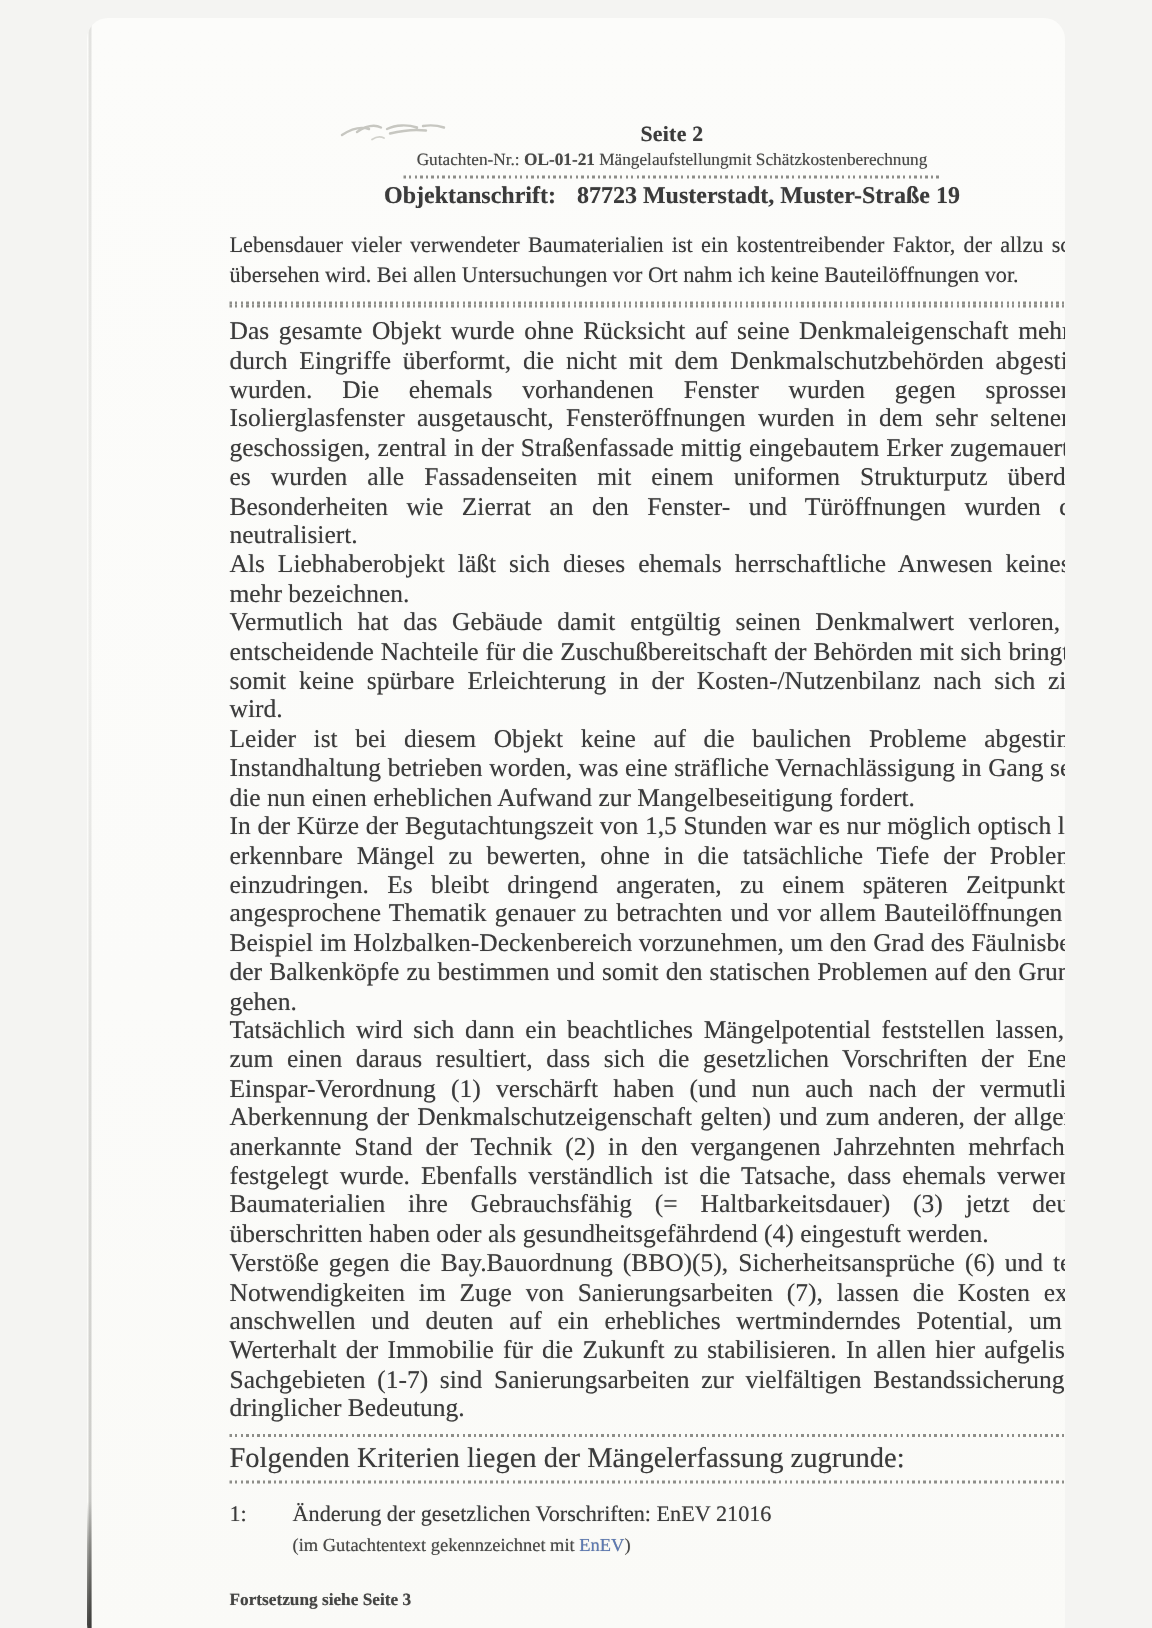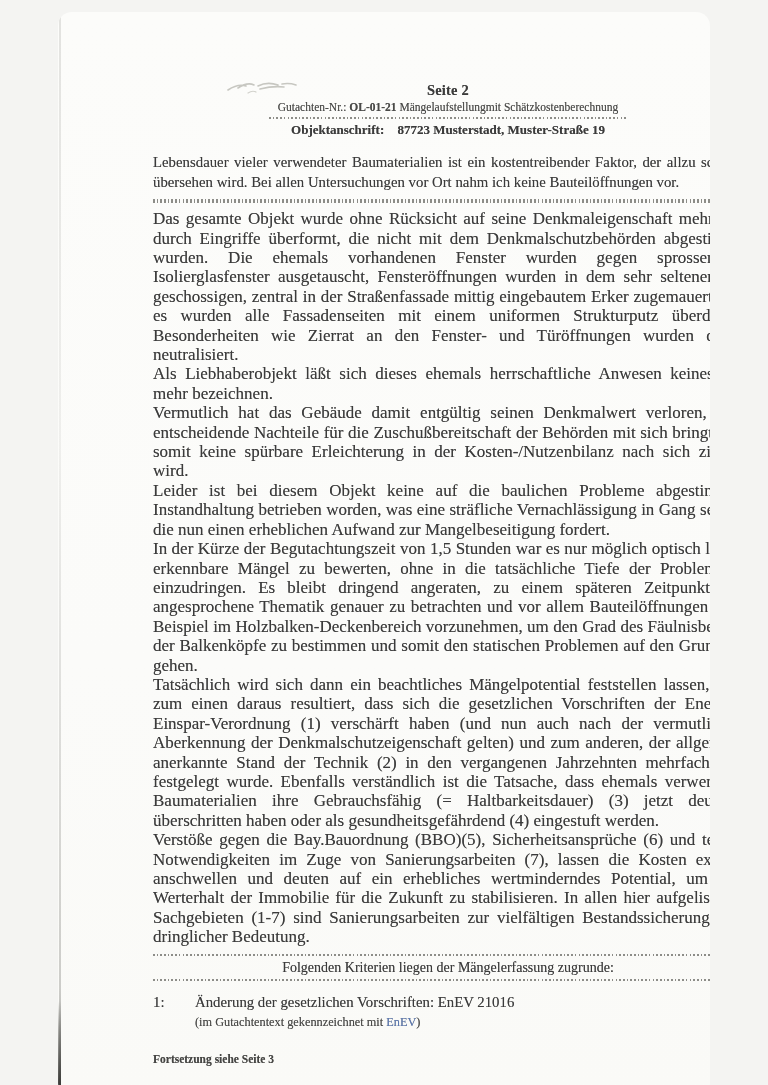--- a/index.html
+++ b/index.html
@@ -37,21 +37,21 @@
     font-size: 11.5px;
     margin-top: 2px;
     color: #4a4a48;
   }
   .hdr-report .rep-no { font-weight: bold; }
   .hdr-rule {
     width: 358px;
     margin: 4px auto 3px auto;
   }
   .hdr-object {
-    font-size: 13px;
+    font-size: 16px;
     font-weight: bold;
     margin-top: 3px;
   }
   .hdr-object .obj-label { margin-right: 10px; }
   
   .rule {
     height: 2px;
     background-image: repeating-linear-gradient(
       to right,
       #8d8d88 0, #8d8d88 1.6px,
@@ -75,23 +75,22 @@
   }
   .body-block { margin-top: 6px; }
   .body-par {
     margin: 0;
     font-size: 17px;
     line-height: 19.4px;
     text-align: justify;
   }
   .crit-rule { margin-top: 7px; }
   .crit-heading {
-    font-size: 14px;
+    font-size: 19px;
     margin: 4px 0 3px 0;
-    text-align: center;
   }
   
   .criterion {
     display: flex;
     margin-top: 12px;
     font-size: 14.8px;
     line-height: 19.6px;
   }
   .crit-num {
     width: 42px;

